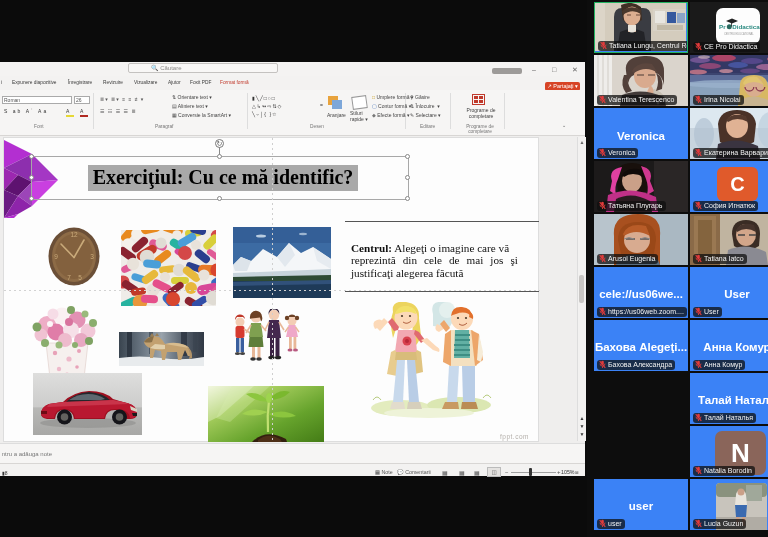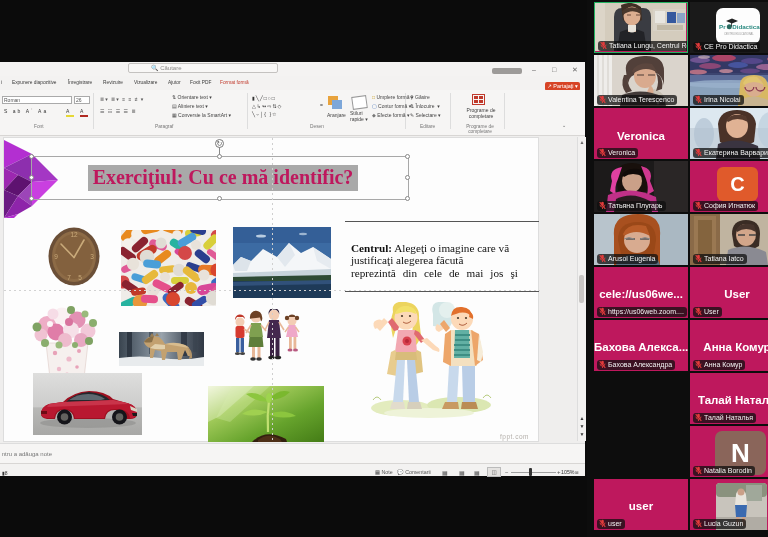--- a/index.html
+++ b/index.html
@@ -23,21 +23,21 @@
   
   #canvas{left:0;top:74px;width:585px;height:307px;background:#efeeed;}
   #slide{left:3px;top:1px;width:536px;height:305px;background:#fdfdfd;
          border:0.5px solid #ddd;box-sizing:border-box;}
   #notesbar{left:0;top:381px;width:585px;height:20px;background:#f6f5f4;
             border-top:1px solid #ddd;font-size:6px;color:#777;line-height:20px;}
   #statusbar{left:0;top:401px;width:585px;height:12px;background:#f3f2f1;
              border-top:1px solid #d8d6d4;font-size:5.5px;color:#555;}
   
   #panel{left:587px;top:0;width:181px;height:537px;background:#0d0d0d;}
-  .tile{position:absolute;width:94px;height:51px;background:#be185d;overflow:hidden;}
+  .tile{position:absolute;width:94px;height:51px;background:#3b82f6;overflow:hidden;}
   .bigname{position:absolute;width:100%;text-align:center;color:#fff;
            font-weight:bold;font-size:11.5px;white-space:nowrap;overflow:hidden;}
   .lbl{position:absolute;left:3px;bottom:1.5px;background:rgba(15,15,15,0.75);
        border-radius:3px;color:#f2f2f2;font-size:7px;line-height:10px;
        padding:0 3px 0 2px;white-space:nowrap;display:flex;align-items:center;}
   .micsvg{margin-right:2px;flex:none;}
   .gsep{top:3px;width:1px;height:36px;background:#ddd;}
   .ctl{background:#fff;border:0.5px solid #aaa;box-sizing:border-box;}
   .rtxt{font-size:5px;color:#555;white-space:nowrap;line-height:1.2;}
   .glabel{top:34px;font-size:4.8px;color:#777;}
@@ -144,21 +144,21 @@
       <div class="abs handle" style="left:212.5px;top:15.5px;"></div>
       <div class="abs handle" style="left:400.5px;top:15.5px;"></div>
       <div class="abs handle" style="left:24.5px;top:36.5px;"></div>
       <div class="abs handle" style="left:400.5px;top:36.5px;"></div>
       <div class="abs handle" style="left:24.5px;top:57.5px;"></div>
       <div class="abs handle" style="left:212.5px;top:57.5px;"></div>
       <div class="abs handle" style="left:400.5px;top:57.5px;"></div>
       <div class="abs" style="left:211px;top:1px;width:9px;height:9px;border:1px solid #777;border-radius:50%;box-sizing:border-box;background:#fff;color:#555;font-size:7px;line-height:7px;text-align:center;">↻</div>
 
       <div class="abs" style="left:84px;top:26.5px;width:270px;height:26px;background:#a9a9a9;"></div>
-      <div class="abs" style="left:84px;top:26px;width:270px;height:26px;font-family:'Liberation Serif',serif;font-weight:bold;font-size:20px;line-height:27px;color:#be185d;text-align:center;white-space:nowrap;">Exerciţiul: Cu ce mă identific?</div>
+      <div class="abs" style="left:84px;top:26px;width:270px;height:26px;font-family:'Liberation Serif',serif;font-weight:bold;font-size:20px;line-height:27px;color:#000000;text-align:center;white-space:nowrap;">Exerciţiul: Cu ce mă identific?</div>
 
       <svg class="abs" style="left:44px;top:89px;" width="52" height="59" viewBox="0 0 52 59">
         <ellipse cx="26" cy="29.5" rx="25.5" ry="29" fill="#6b4f37"></ellipse>
         <ellipse cx="26" cy="29.5" rx="22" ry="25.5" fill="#8d6b46"></ellipse>
         <ellipse cx="26" cy="29.5" rx="19" ry="22.5" fill="#83613e"></ellipse>
         <g stroke="#c9aa7a" stroke-width="1.6" stroke-linecap="round">
           <line x1="26" y1="30.5" x2="13" y2="17"></line>
           <line x1="26" y1="30.5" x2="36" y2="13"></line>
         </g>
         <g fill="#c9aa7a" font-family="Liberation Sans" font-size="6.5" text-anchor="middle">
@@ -241,22 +241,22 @@
         <path d="M0,50 L98,48 98,54 0,56 Z" fill="#2e4a34"></path>
         <rect y="54" width="98" height="17" fill="#1e3a58"></rect>
         <path d="M0,55 L98,53 98,57 0,59 Z" fill="#31517a"></path>
         <ellipse cx="28" cy="9" rx="5" ry="1.5" fill="#c8d8e8" opacity="0.9"></ellipse>
         <ellipse cx="70" cy="7" rx="4" ry="1.2" fill="#c8d8e8" opacity="0.7"></ellipse>
       </svg>
 
       <div class="abs" style="left:341px;top:83px;width:194px;height:71px;border-top:1px solid #555;border-bottom:1px solid #555;box-sizing:border-box;"></div>
       <div class="abs" style="left:347px;top:104px;width:170px;font-family:'Liberation Serif',serif;font-size:11.2px;line-height:12.4px;color:#111;white-space:nowrap;">
         <div><b>Centrul:</b> Alegeţi o imagine care vă</div>
+        <div style="word-spacing:4.2px;">reprezintă din cele de mai jos şi</div>
         <div>justificaţi alegerea făcută</div>
-        <div style="word-spacing:4.2px;">reprezintă din cele de mai jos şi</div>
       </div>
 
       <svg class="abs" style="left:21px;top:165px;" width="81" height="76" viewBox="0 0 81 76">
         <rect width="81" height="76" fill="#fdfdfd"></rect>
         <path d="M21,40 L63,40 L59,75 L25,75 Z" fill="#f6f0ee"></path>
         <path d="M21,40 L63,40 L59,75 L25,75 Z" fill="none" stroke="#e4d6d2" stroke-width="0.8"></path>
         <circle cx="30" cy="50" r="2.2" fill="#e8a2b8"></circle>
           <circle cx="44" cy="56" r="2.6" fill="#eebaca"></circle>
           <circle cx="54" cy="48" r="2" fill="#e8a2b8"></circle>
           <circle cx="34" cy="66" r="2.2" fill="#eebaca"></circle>
@@ -704,21 +704,21 @@
   <div class="tile" style="left:103px;top:267px;">
     <div class="bigname" style="top:21px;">User</div>
     <div class="lbl"><svg class="micsvg" width="7" height="9" viewBox="0 0 7 9">
           <rect x="2.2" y="0.8" width="2.6" height="4.2" rx="1.3" fill="#e23b3b"></rect>
           <path d="M1 3.6 a2.5 2.5 0 0 0 5 0" fill="none" stroke="#e23b3b" stroke-width="0.9"></path>
           <line x1="3.5" y1="6.2" x2="3.5" y2="8" stroke="#e23b3b" stroke-width="0.9"></line>
           <line x1="0.7" y1="1.2" x2="6.3" y2="7.8" stroke="#e23b3b" stroke-width="1.1"></line>
         </svg>User</div>
   </div>
   <div class="tile" style="left:7px;top:320px;">
-    <div class="bigname" style="top:21px;">Бахова  Алекса...</div>
+    <div class="bigname" style="top:21px;">Бахова  Alegeţi...</div>
     <div class="lbl"><svg class="micsvg" width="7" height="9" viewBox="0 0 7 9">
           <rect x="2.2" y="0.8" width="2.6" height="4.2" rx="1.3" fill="#e23b3b"></rect>
           <path d="M1 3.6 a2.5 2.5 0 0 0 5 0" fill="none" stroke="#e23b3b" stroke-width="0.9"></path>
           <line x1="3.5" y1="6.2" x2="3.5" y2="8" stroke="#e23b3b" stroke-width="0.9"></line>
           <line x1="0.7" y1="1.2" x2="6.3" y2="7.8" stroke="#e23b3b" stroke-width="1.1"></line>
         </svg>Бахова Александра</div>
   </div>
   <div class="tile" style="left:103px;top:320px;">
     <div class="bigname" style="top:21px;">Анна Комур</div>
     <div class="lbl"><svg class="micsvg" width="7" height="9" viewBox="0 0 7 9">

